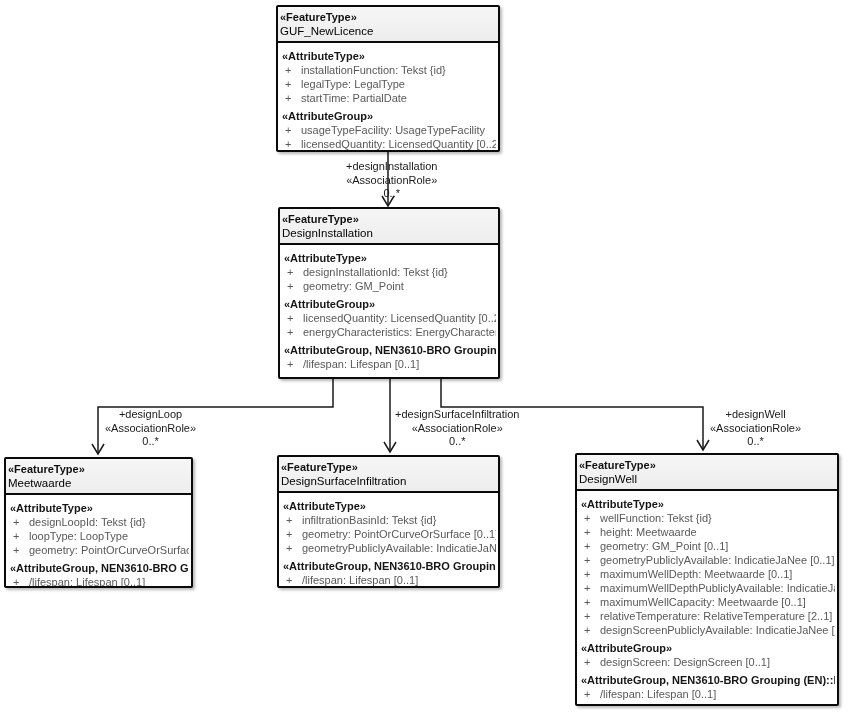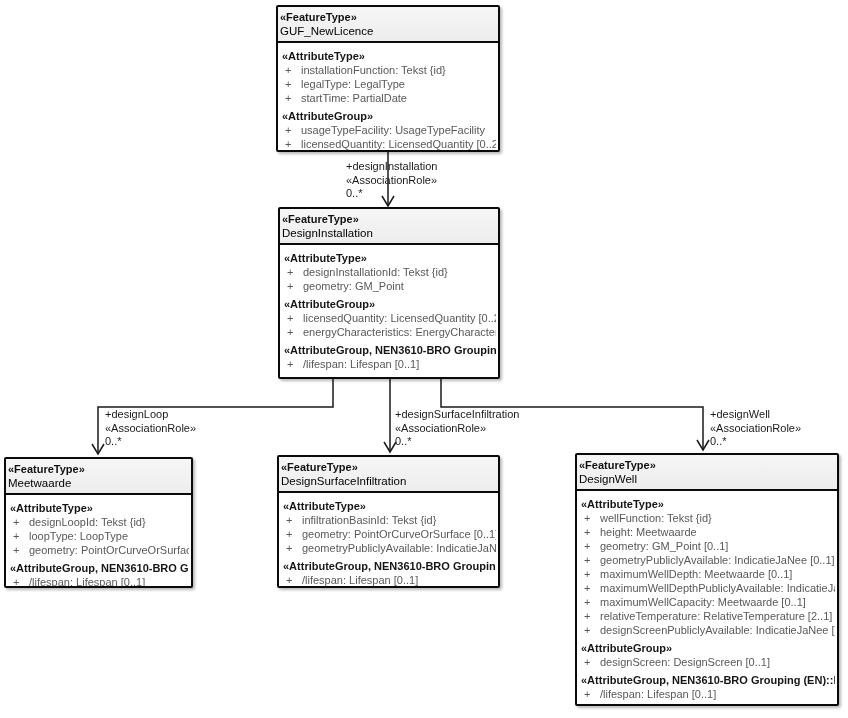--- a/index.html
+++ b/index.html
@@ -21,21 +21,21 @@
   .bd{padding:2px 2px 0 0;}
   .sh{
     font-size:11px;font-weight:bold;color:#161616;line-height:14px;
     padding-left:4px;margin-top:4px;white-space:nowrap;overflow:hidden;
   }
   .row{font-size:11px;color:#595959;line-height:14px;white-space:nowrap;overflow:hidden;}
   .row .pl{display:inline-block;width:16px;padding-left:7px;color:#595959;}
   .row .tx{color:#595959;}
   svg.wires{position:absolute;left:0;top:0;pointer-events:none;}
   svg.wires *{pointer-events:auto;}
-  .elabel{position:absolute;font-size:11px;color:#1a1a1a;line-height:13.5px;white-space:nowrap;}
+  .elabel{position:absolute;font-size:11px;color:#1a1a1a;line-height:13.5px;white-space:nowrap;text-align:center;}
 </style>
 </head>
 <body>
 
 <div id="canvas">
 
   <svg class="wires" width="848" height="718" viewBox="0 0 848 718">
     <g fill="none" stroke="#1a1a1a" stroke-width="1.5">
 
       <polyline points="388,152 388,206"></polyline>

